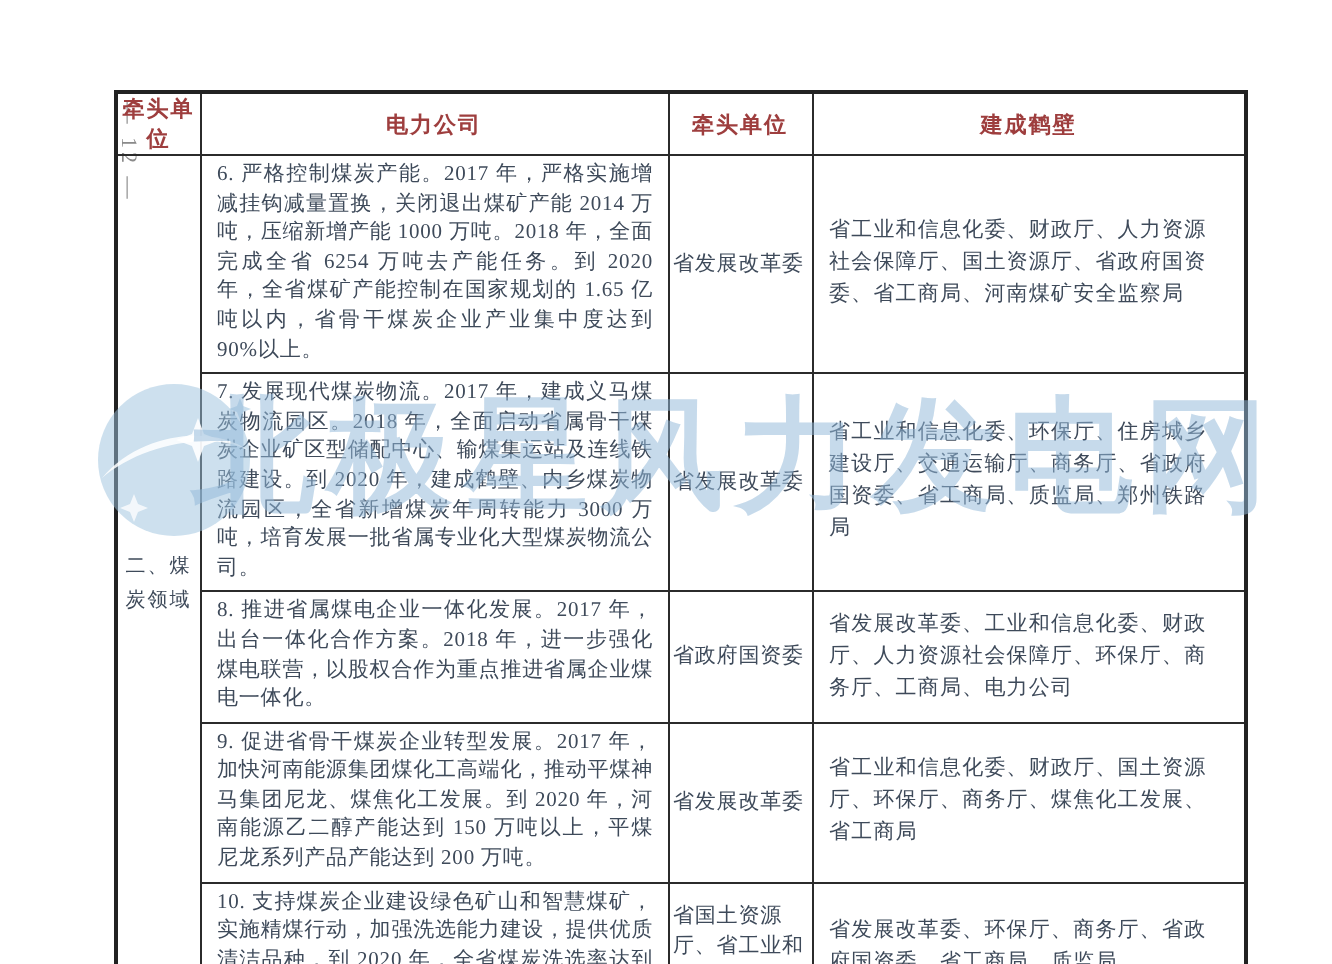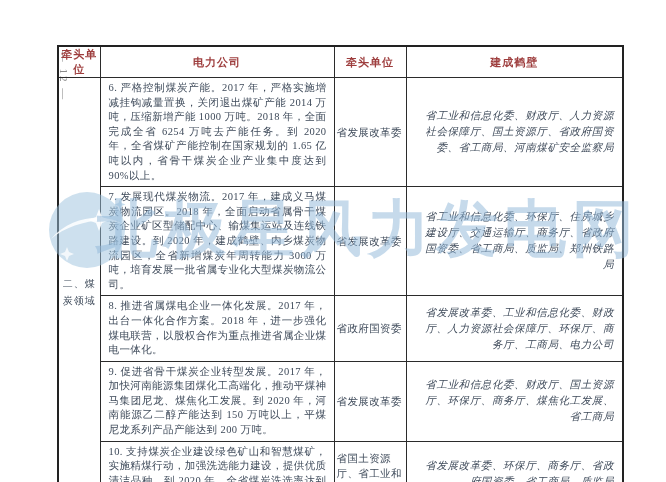--- a/index.html
+++ b/index.html
@@ -66,28 +66,27 @@
   }
   td.lead{
     text-align:left;
     font-size:10.5px;
     color:#3e4a5a;
     letter-spacing:0.4px;
     line-height:15px;
     padding:0 2px;
   }
   td.support{
-    text-align:right;
+    text-align:left;
     font-size:10.5px;
     color:#3e4a5a;
     letter-spacing:0.6px;
     line-height:16px;
     padding:3px 8px;
     vertical-align:middle;
-    font-style:italic;
   }
   tr.r6{height:75px;}
   tr.r7{height:100px;}
   tr.r8{height:64px;}
   tr.r9{height:66px;}
   tr.r10{height:62px;}
   
   #watermark{
     position:absolute;
     left:0;top:188px;

